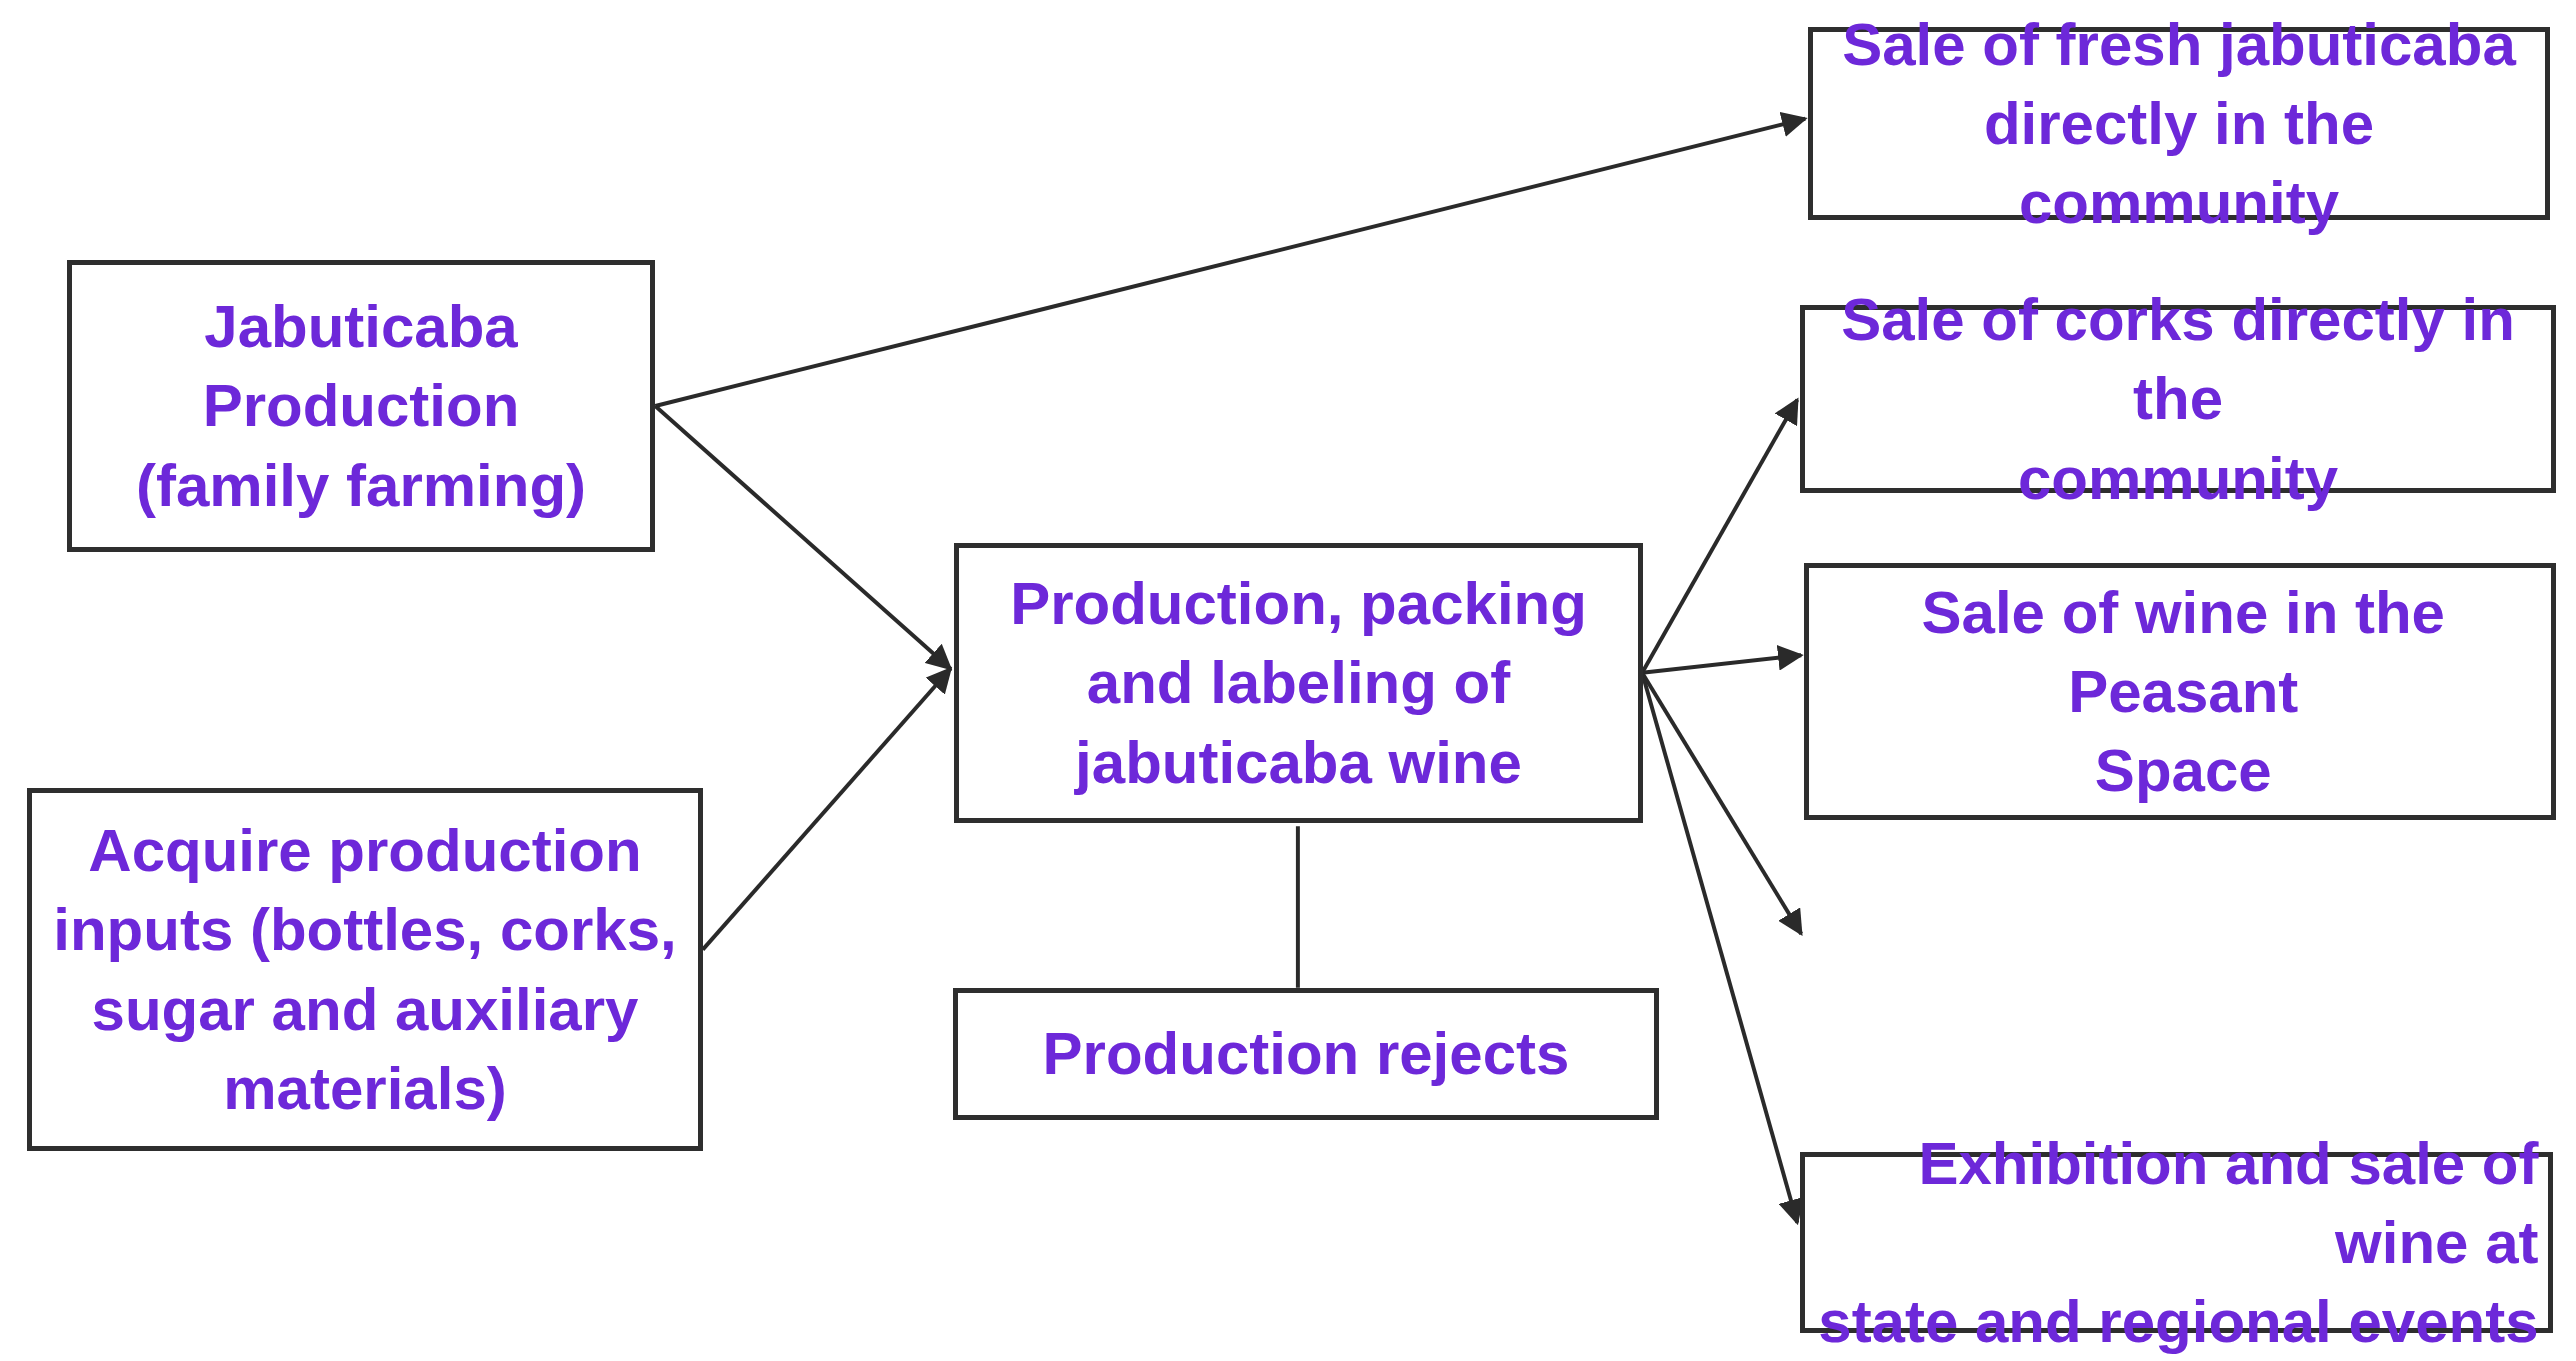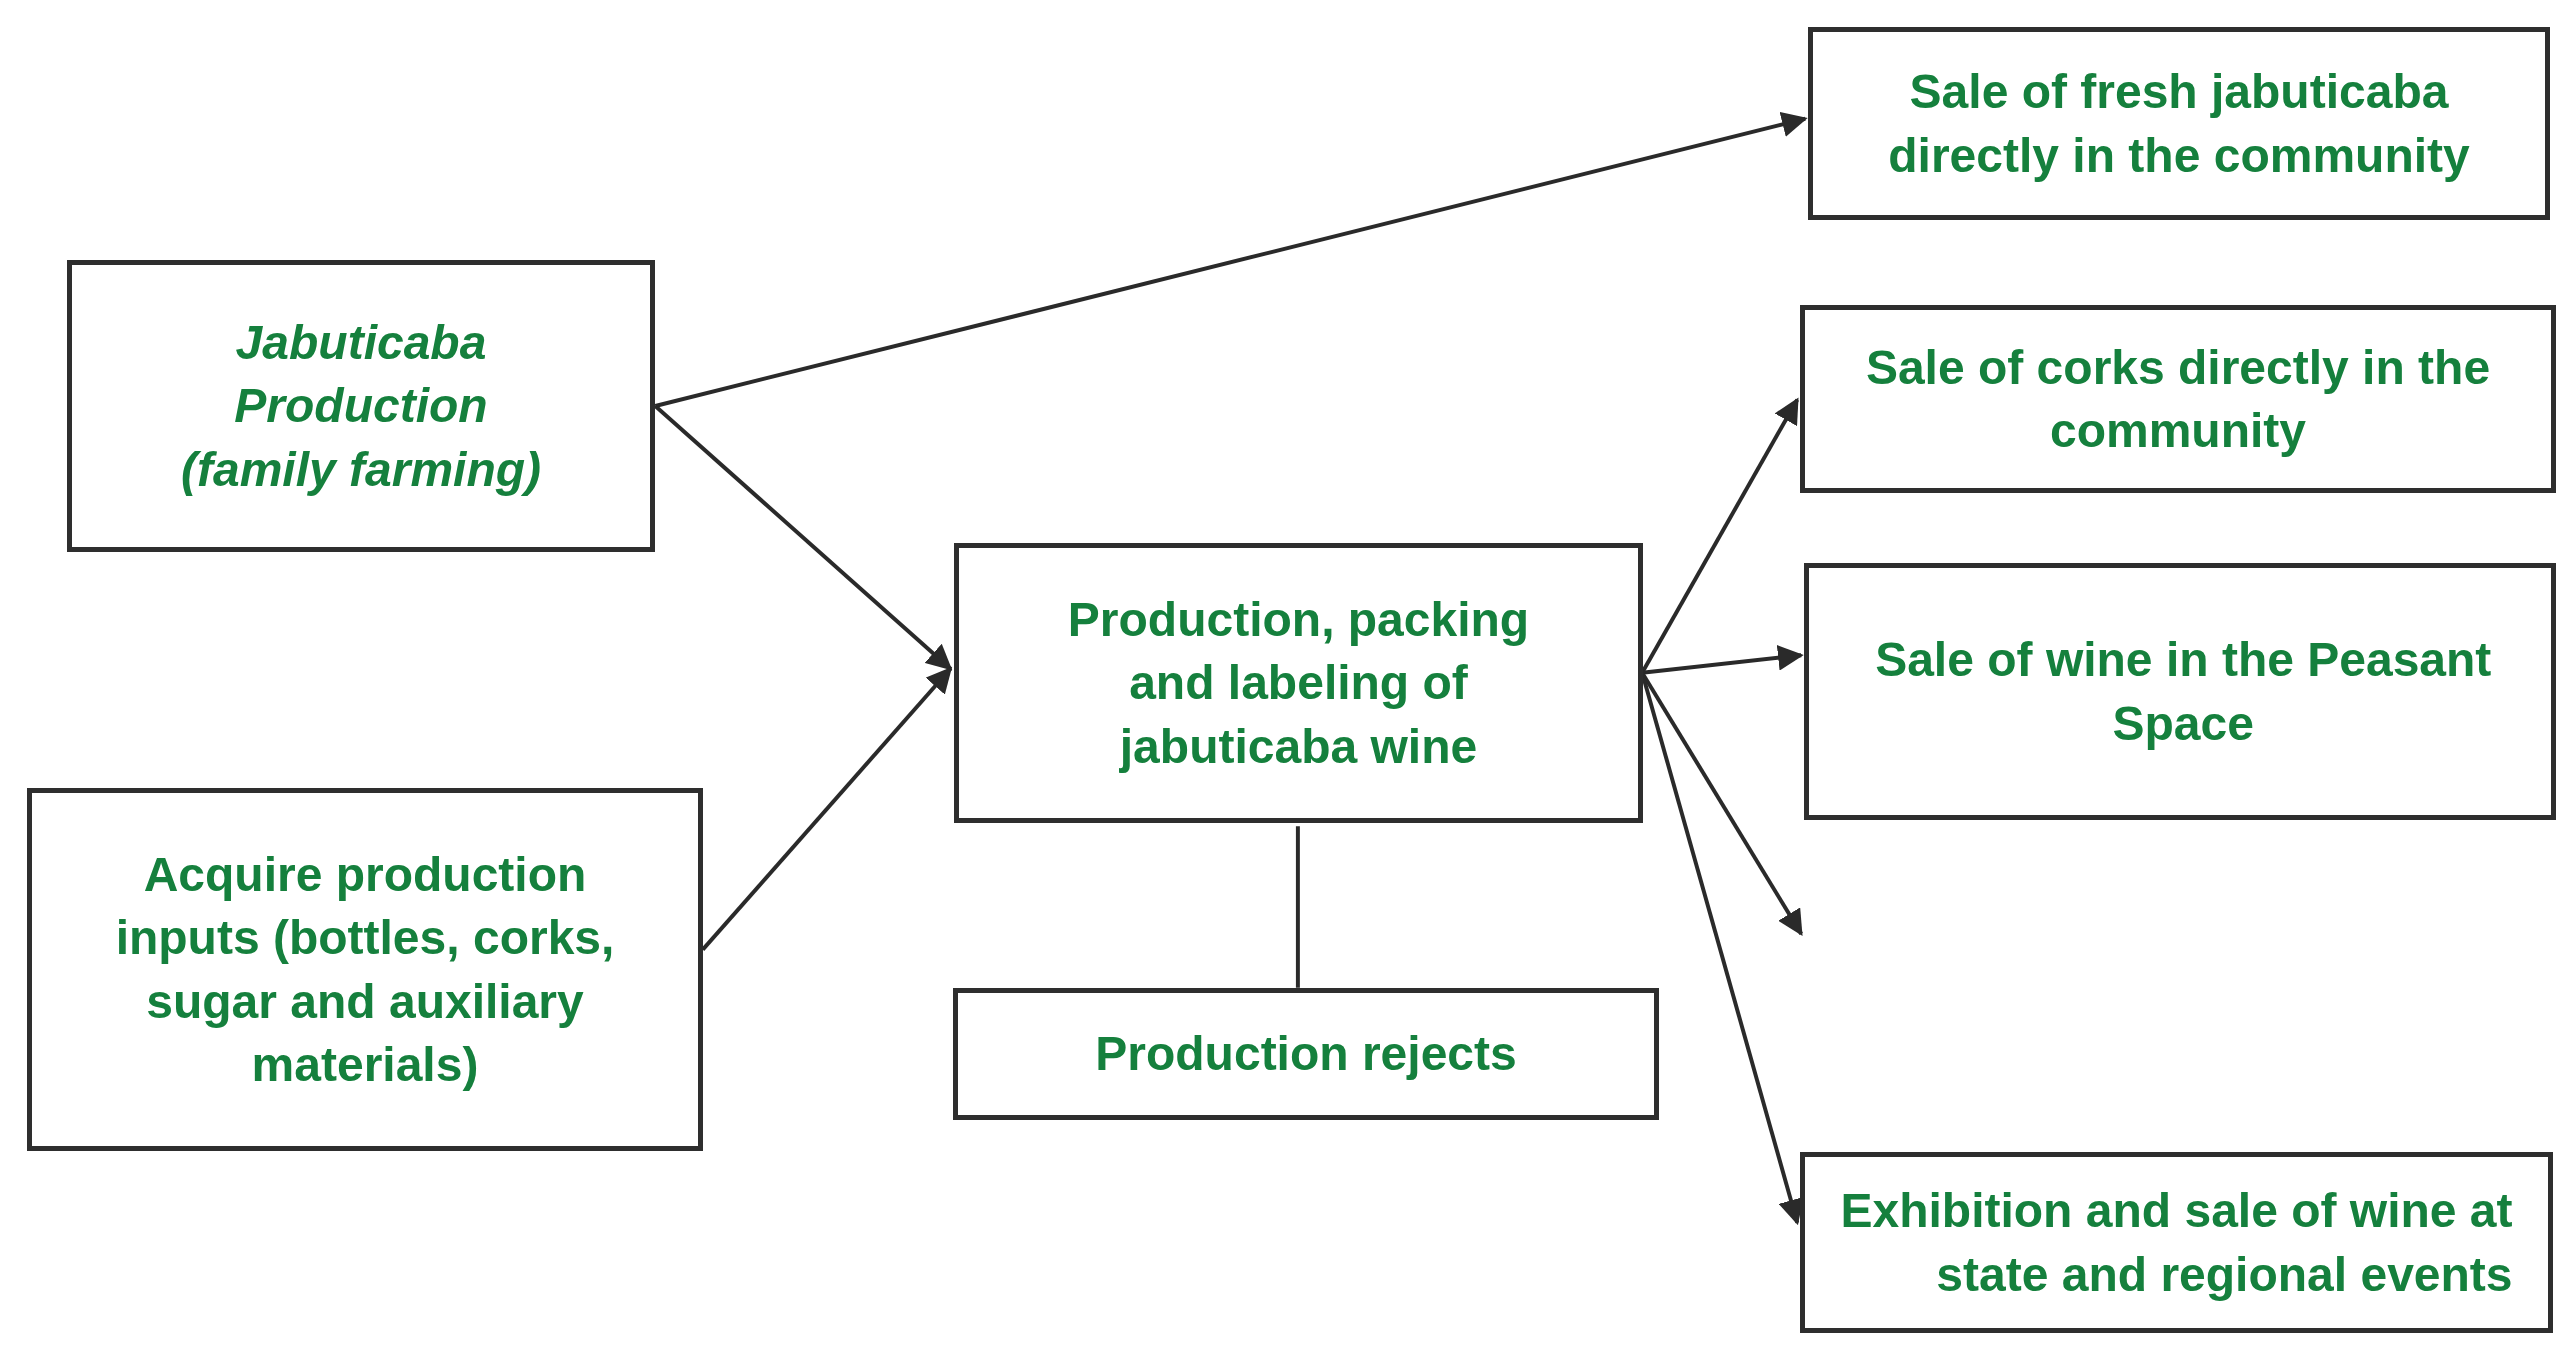--- a/index.html
+++ b/index.html
@@ -26,34 +26,34 @@
   }
   svg.wires line {
     stroke: #2a2a2a;
     stroke-width: 5;
   }
   .node {
     position: absolute;
     box-sizing: border-box;
     border: 5.5px solid #2e2e2e;
     background: #ffffff;
-    color: #15803d;
-    font-size: 48px;
+    color: #6d28d9;
+    font-size: 60px;
     font-weight: bold;
     line-height: 1.32;
     display: flex;
     align-items: center;
     justify-content: center;
     text-align: center;
     white-space: pre-line;
     z-index: 2;
     padding: 4.7px 9.5px;
   }
   
-  .n-jabuticaba   { left: 67px;   top: 260px;  width: 588px; height: 292px; font-style: italic; }
+  .n-jabuticaba   { left: 67px;   top: 260px;  width: 588px; height: 292px; }
   .n-inputs       { left: 27px;   top: 788px;  width: 676px; height: 363px; }
   .n-production   { left: 954px; top: 543px;  width: 689px; height: 280px; }
   .n-rejects      { left: 953px; top: 988px; width: 706px; height: 132px; }
   .n-fresh        { left: 1808px; top: 27px;   width: 742px; height: 193px; }
   .n-community    { left: 1800px; top: 305px;  width: 756px; height: 188px; }
   .n-peasant      { left: 1804px; top: 563px;  width: 752px; height: 257px; padding-left: 16px; }
   .n-fairs        { left: 1804px; top: 867px; width: 752px; height: 108px; }
   .n-exhibition   { left: 1800px; top: 1152px; width: 753px; height: 181px; text-align: right; }
 </style>
 </head>

